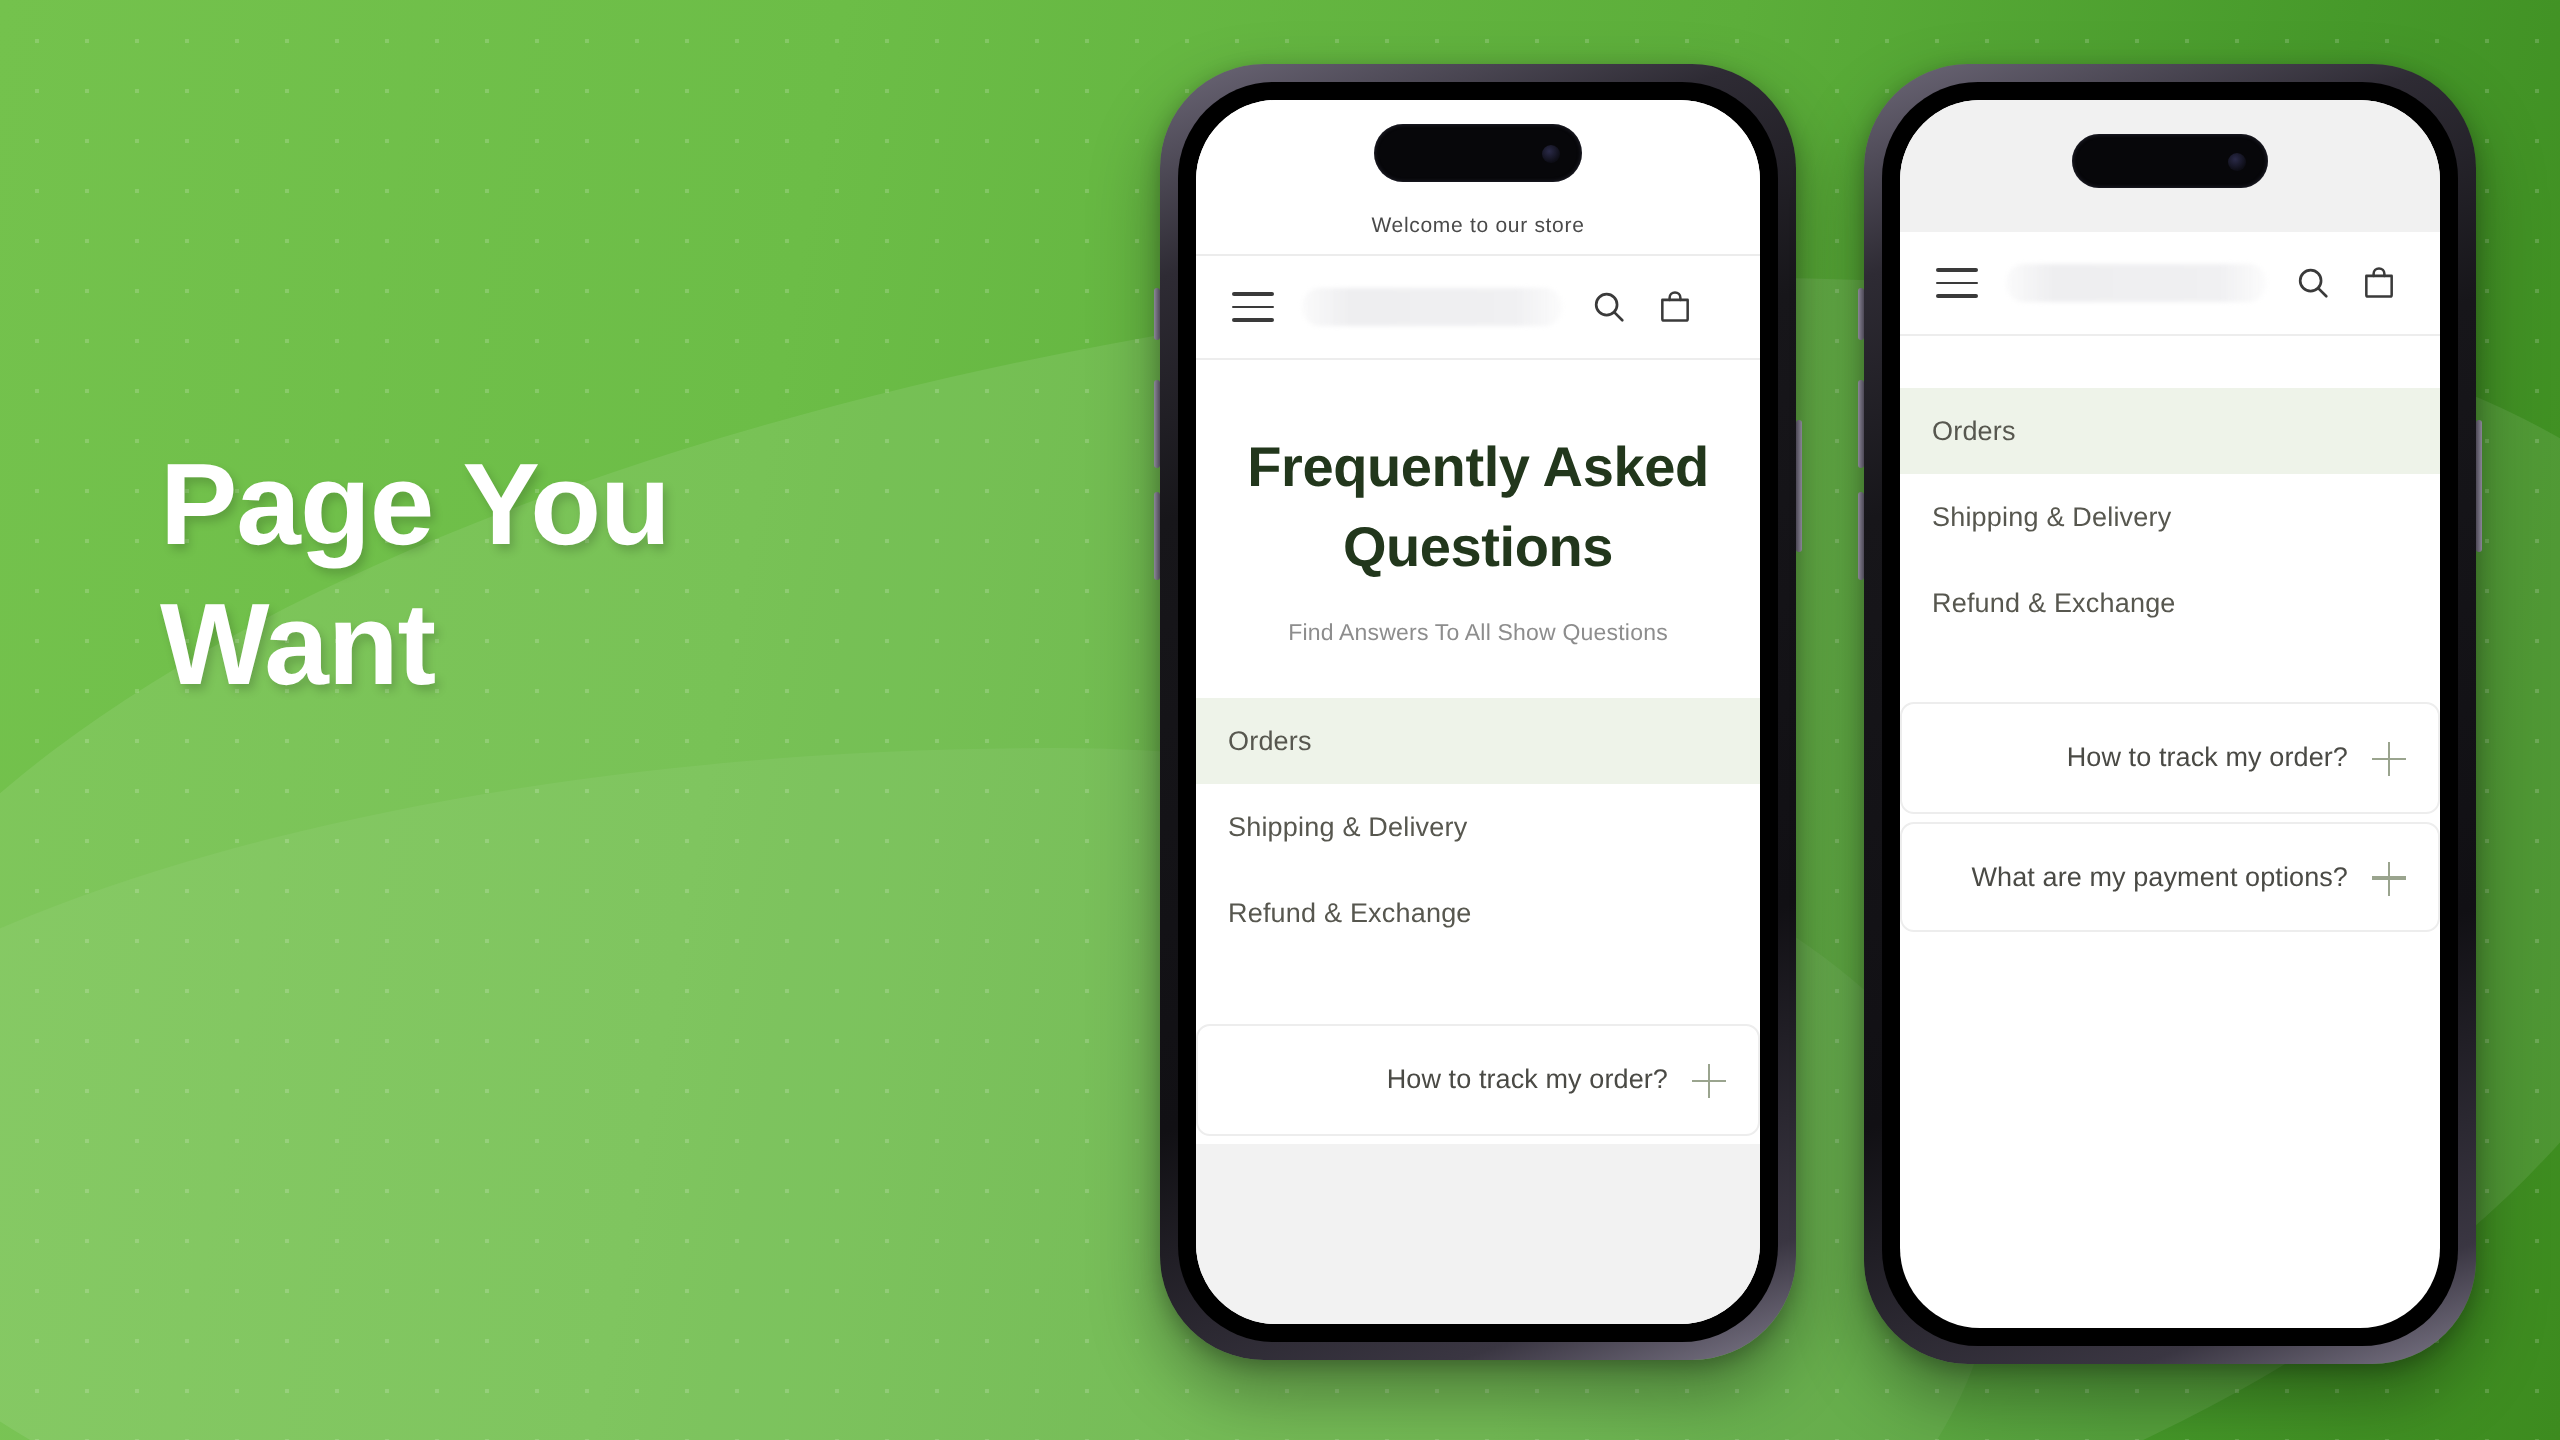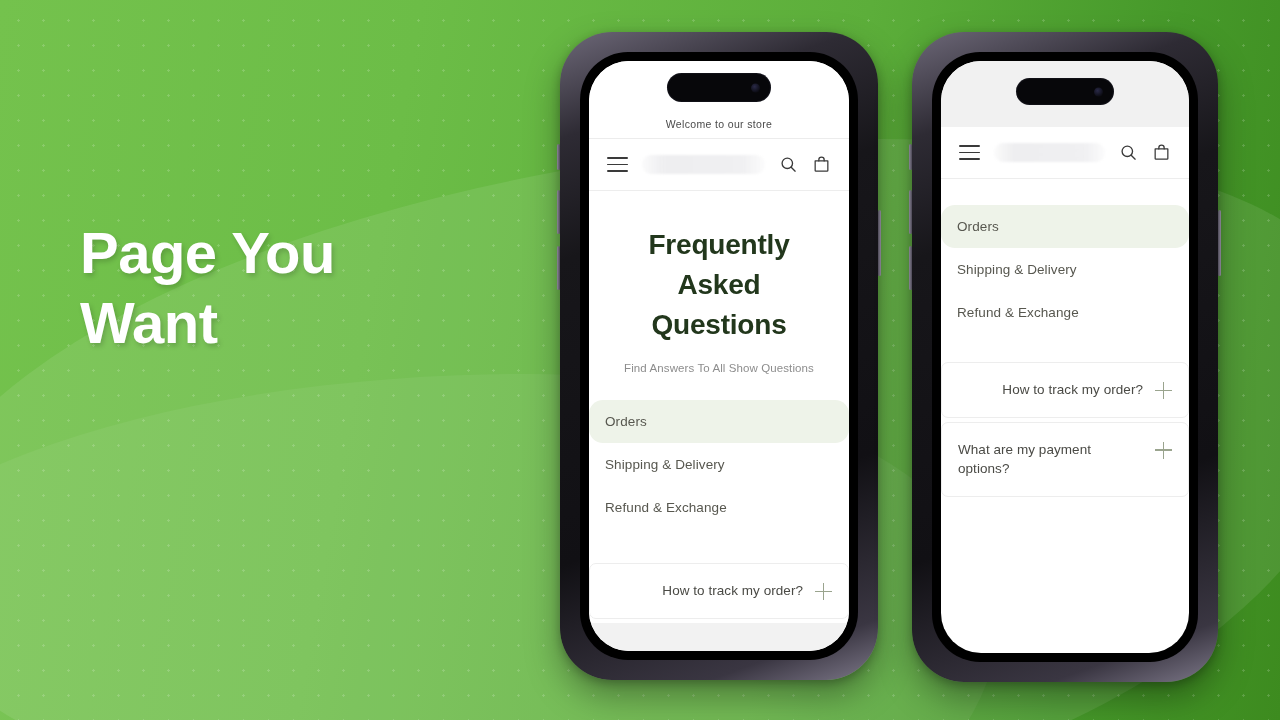--- a/index.html
+++ b/index.html
@@ -49,23 +49,24 @@
     letter-spacing:-0.5px;
     text-shadow:2px 3px 5px rgba(0,0,0,0.17);
     white-space:nowrap;
   }
 
   
   .phone{
     position:absolute;
     border-radius:52px;
     background:linear-gradient(160deg,#6d6878 0%,#2e2b34 14%,#17161a 30%,#111014 70%,#3a3642 92%,#7d7889 100%);
-    padding:20px;
+    padding:9px;
     box-shadow:0 16px 34px rgba(0,0,0,0.34), 0 3px 10px rgba(0,0,0,0.24);
     z-index:4;
+    margin-left:20px;
   }
   .phone-inner{
     width:100%; height:100%;
     border-radius:48px;
     background:#000;
     padding:9px;
   }
   .screen{
     width:100%; height:100%;
     border-radius:40px;
@@ -156,21 +157,20 @@
     letter-spacing:0.1px;
   }
 
   .cat-list{ background:#fff; }
   .cat-item{
     padding:14px 16px;
     font-size:13.5px;
     color:#57574f;
     letter-spacing:0.1px;
     cursor:pointer;
-    border-radius:14px;
   }
   .cat-item.active{ background:#eef3e9; }
 
   .cat-gap{ height:34px; background:#fff; }
 
   .faq-list{ background:#fff; }
   .faq-card{
     background:#fff;
     border:1px solid #ededed;
     border-radius:7px;

